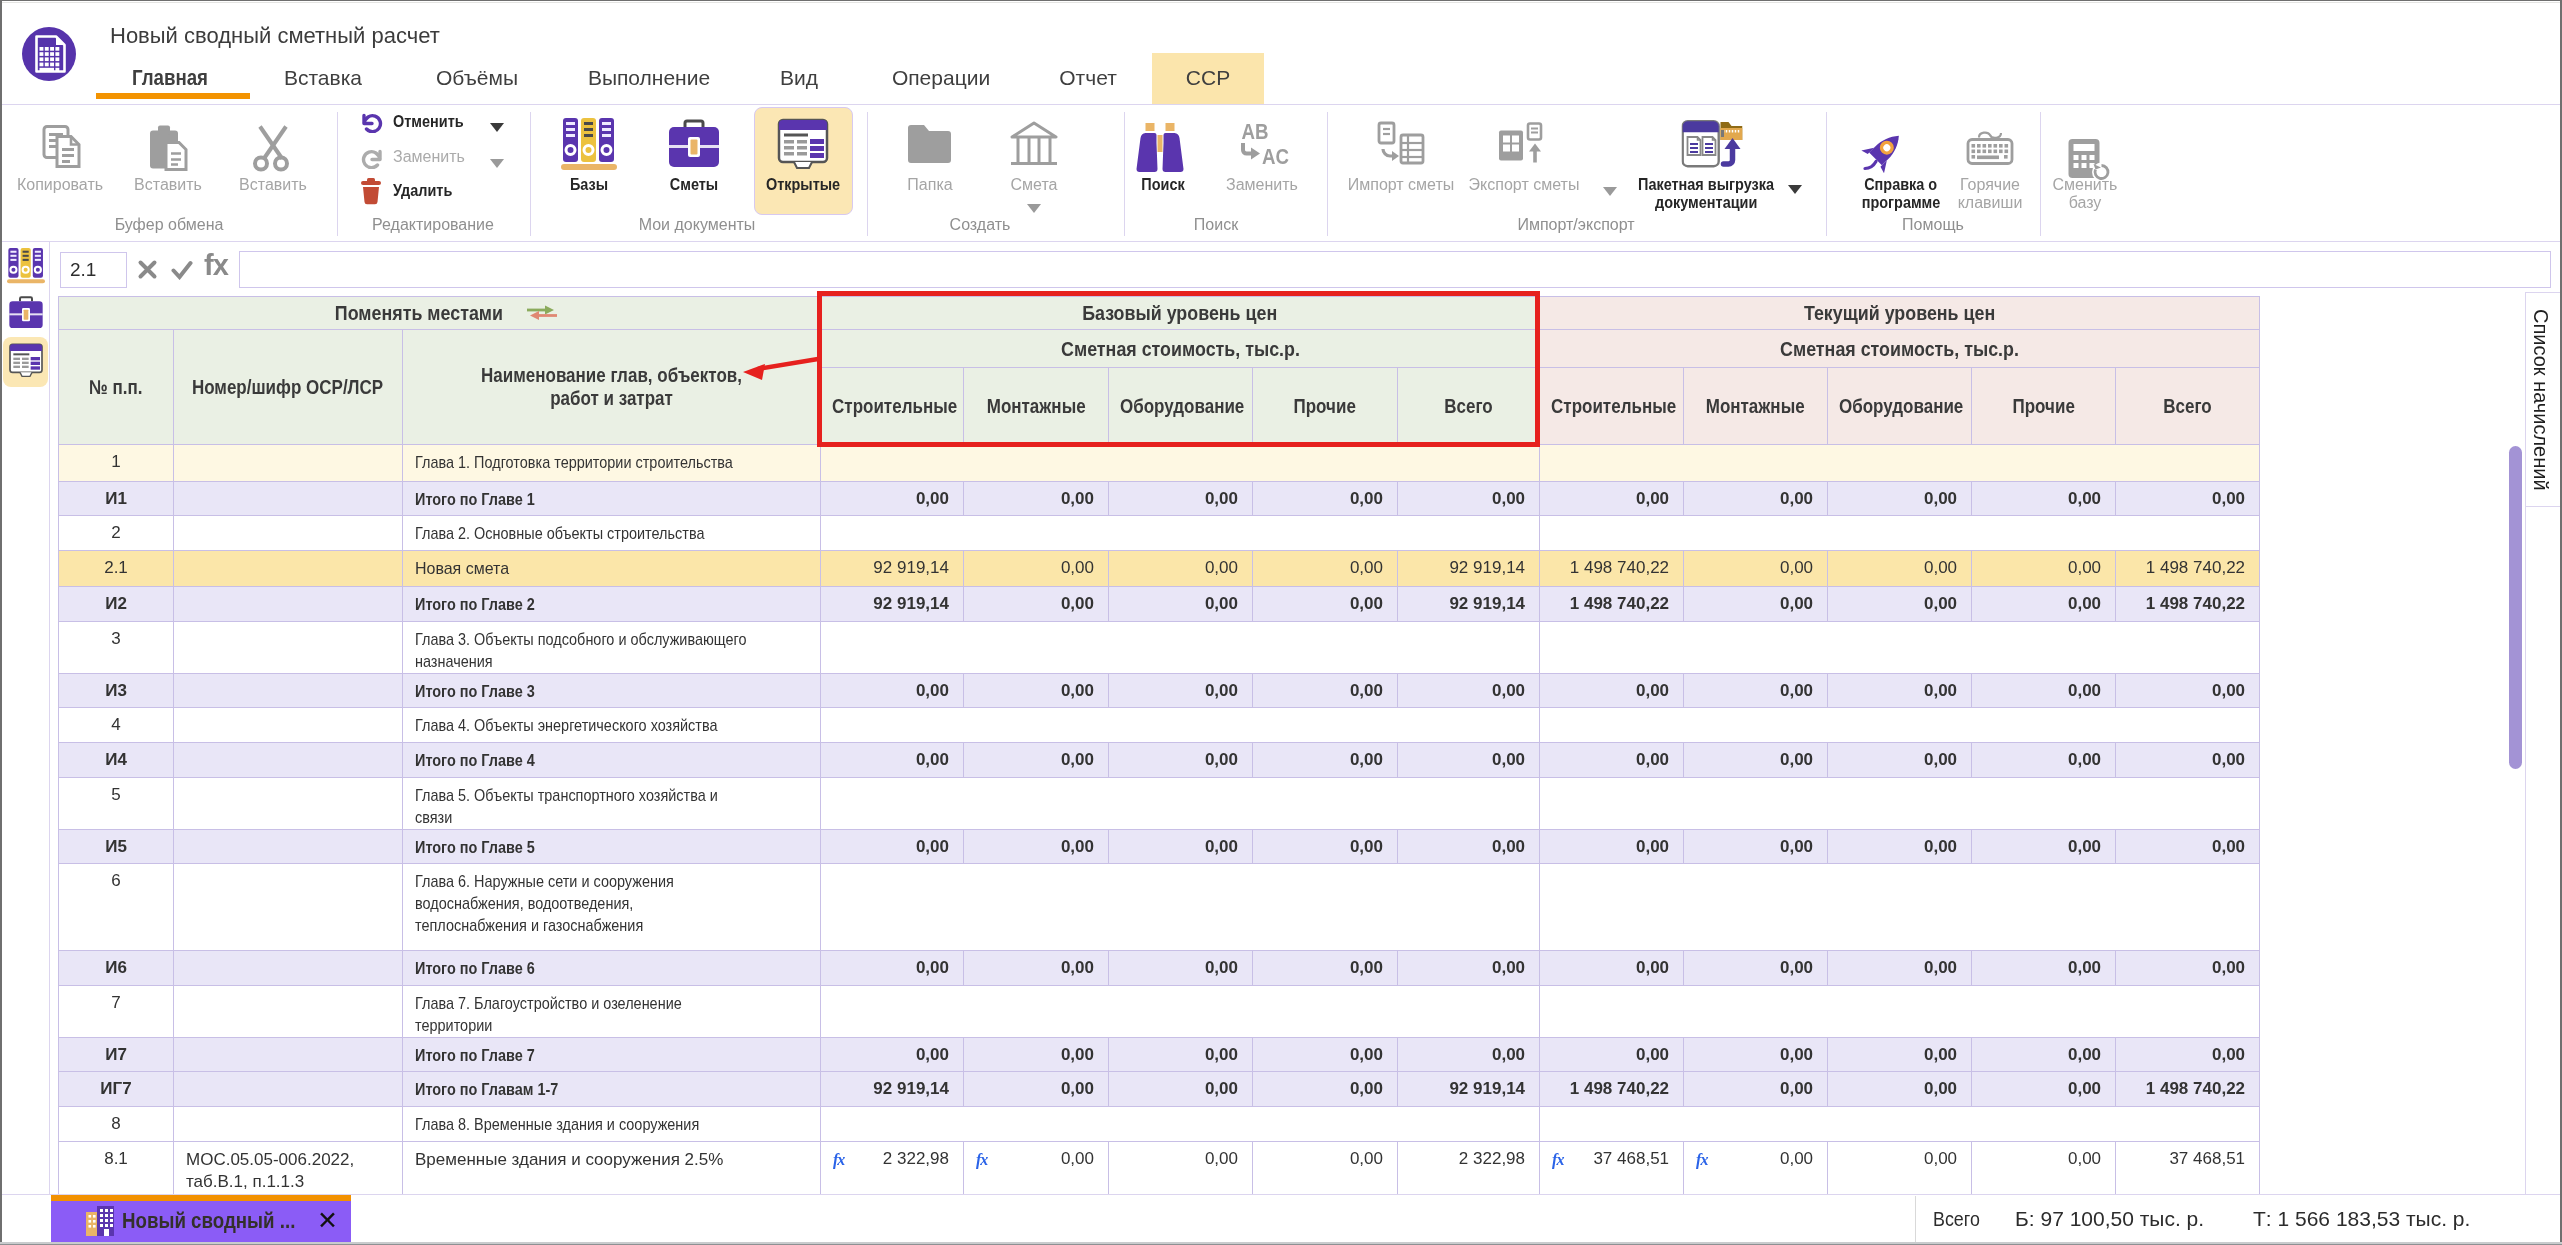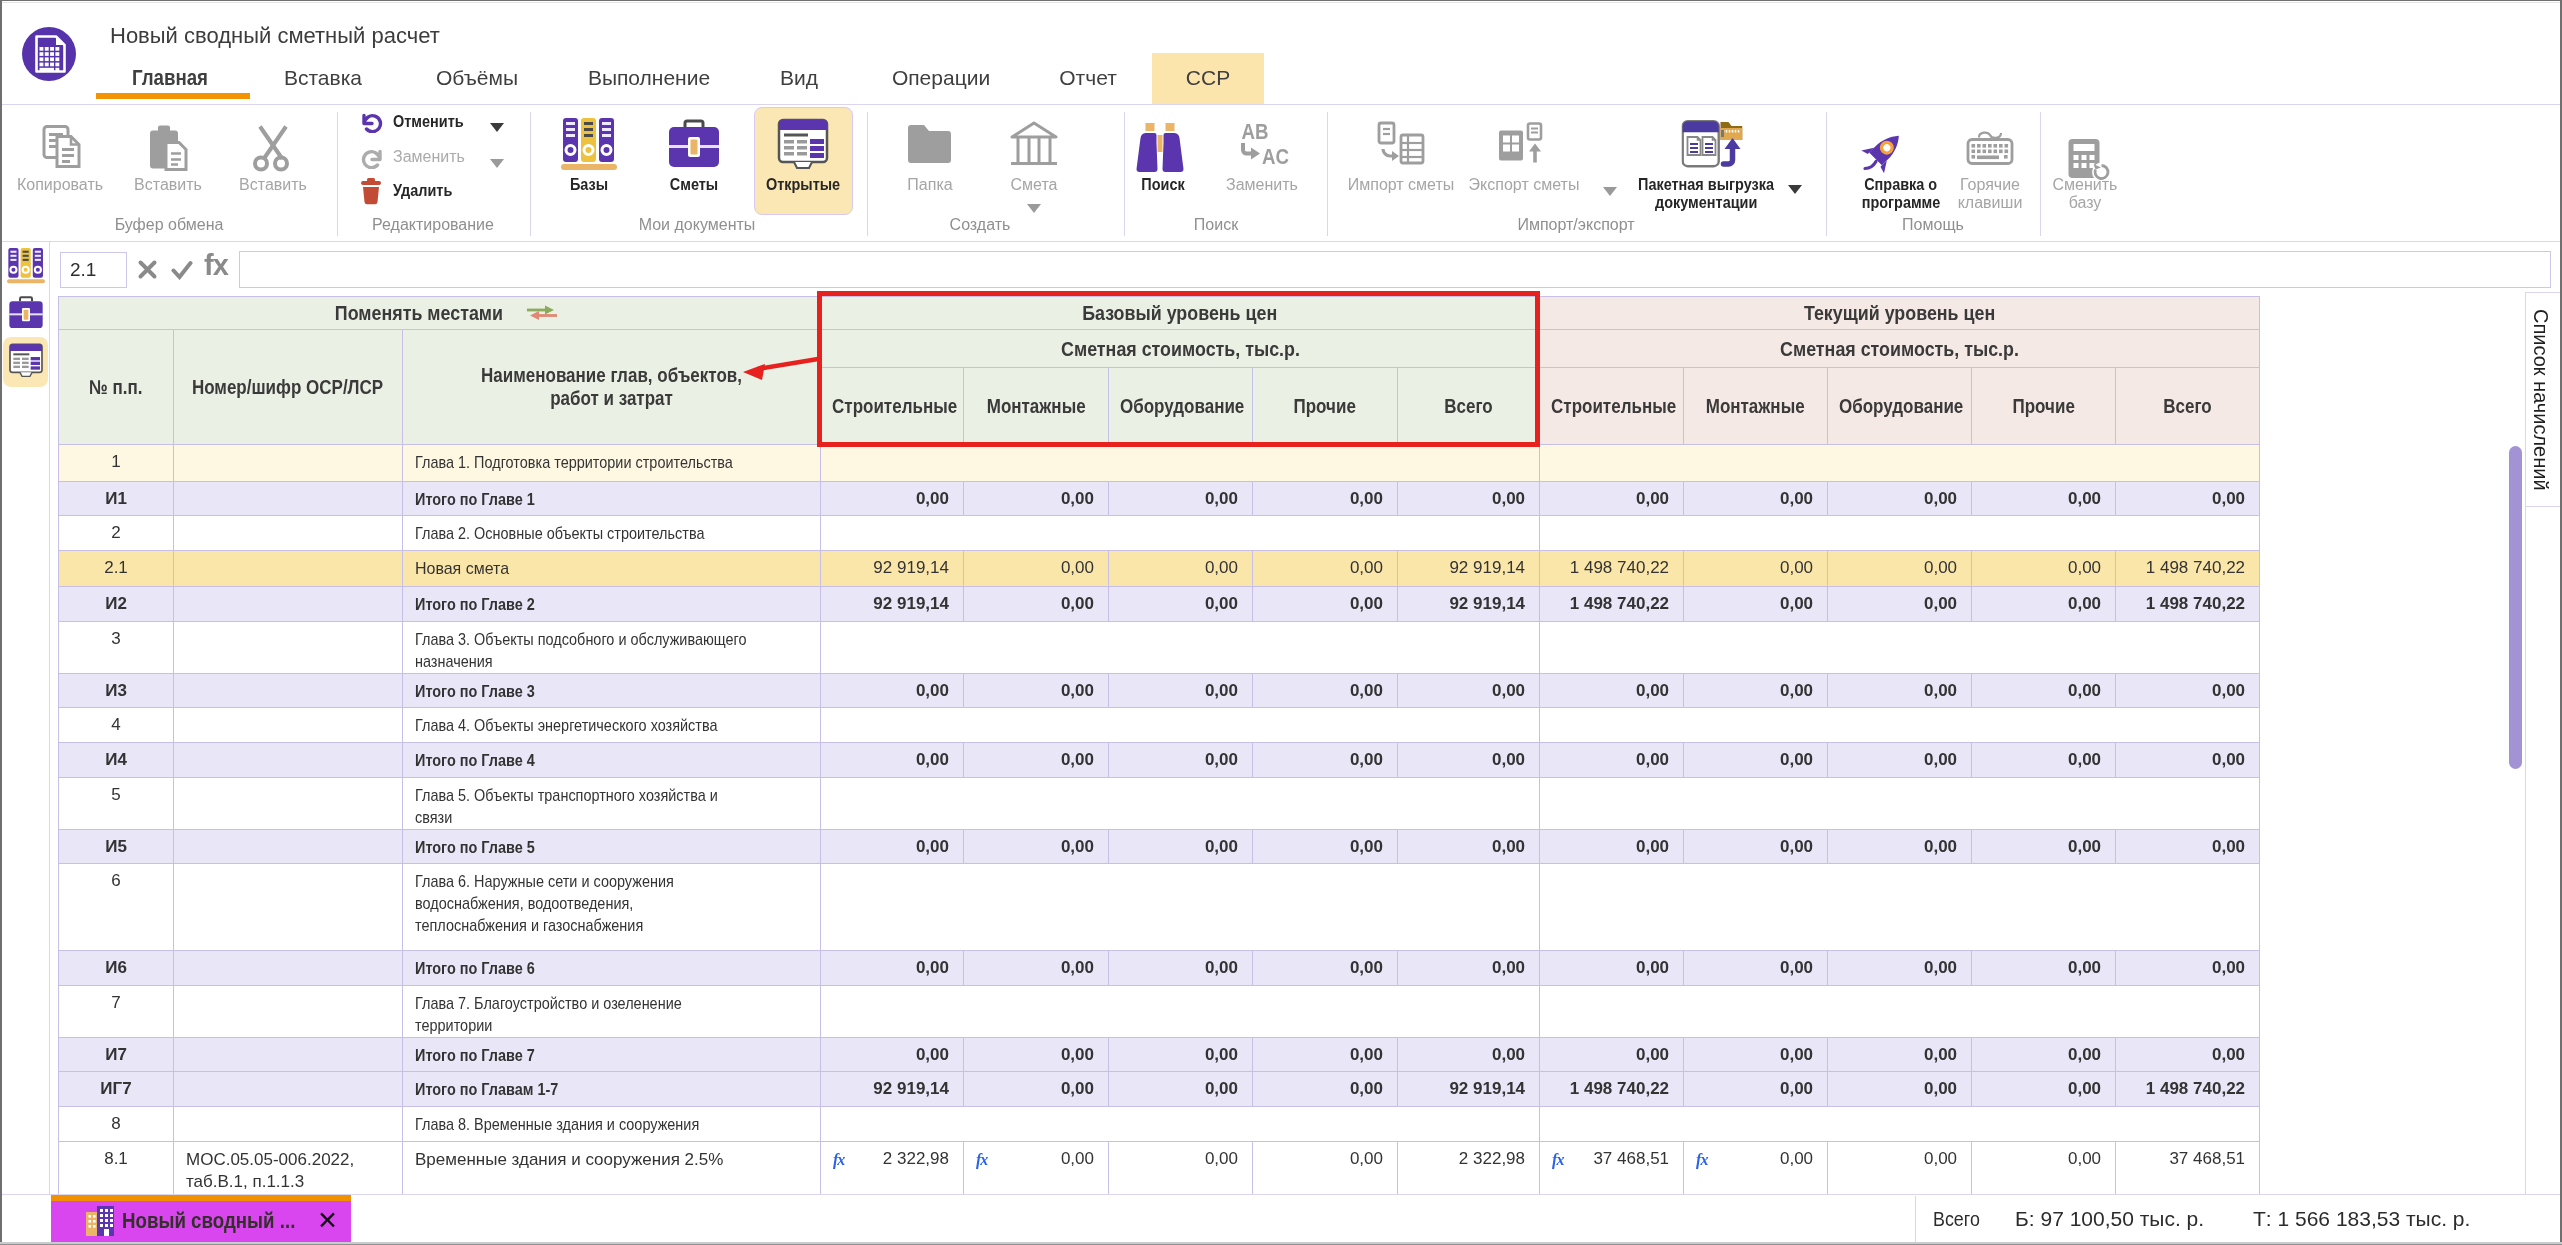--- a/index.html
+++ b/index.html
@@ -38,21 +38,21 @@
 tr.lav td{background:#E9E6F7;font-weight:bold;}
 tr.sel td{background:#FBE6A9;}
 .b{font-weight:normal;}
 .fx{position:absolute;left:12px;top:9px;font-size:16px;font-style:italic;color:#2a63e8;font-family:"Liberation Serif",serif;font-weight:bold;letter-spacing:-1px;}
 #redbox{position:absolute;left:817px;top:291px;width:723px;height:156px;border:5px solid #E6211E;}
 #scrollbar{position:absolute;left:2509px;top:446px;width:13px;height:323px;background:#A393D5;border-radius:7px;}
 #rightline{position:absolute;left:2525px;top:292px;width:1px;height:902px;background:#DCD5EF;}
 #vtab{position:absolute;left:2525px;top:292px;width:35px;height:215px;border:1px solid #DCD5EF;border-right:none;background:#fff;}
 #vtab span{position:absolute;left:3px;top:16px;writing-mode:vertical-rl;font-size:20px;color:#1f1f1f;white-space:nowrap;}
 #statline{position:absolute;left:2px;top:1194px;width:2558px;height:1px;background:#DCD5EF;}
-#stab{position:absolute;left:51px;top:1195px;width:300px;height:47px;background:#d946ef;border-top:6px solid #F29100;}
+#stab{position:absolute;left:51px;top:1195px;width:300px;height:47px;background:#8b5cf6;border-top:6px solid #F29100;}
 #stab .t{position:absolute;left:71px;top:7px;font-size:22px;font-weight:bold;color:#33302b;white-space:nowrap;}
 #stab .x{position:absolute;left:266px;top:5px;font-size:25px;color:#111;}
 #ssep{position:absolute;left:1915px;top:1196px;width:1px;height:46px;background:#d9d9d9;}
 .stxt{position:absolute;top:1207px;font-size:21px;color:#2c2c2c;white-space:nowrap;}
 #sbottom{position:absolute;left:0px;top:1242px;width:2562px;height:3px;background:#C9CBCD;border-bottom:1px solid #8d9193;}
 </style></head><body>
 <div id="win"></div>
 <div class="abs" style="left:2px;top:2px;width:2558px;height:1px;background:#E4E4E2;"></div>
 <div id="logo"><svg class="" style="" width="54" height="54" viewBox="0 0 54 54">
       <circle cx="27" cy="27" r="27" fill="#5633AB"></circle>

